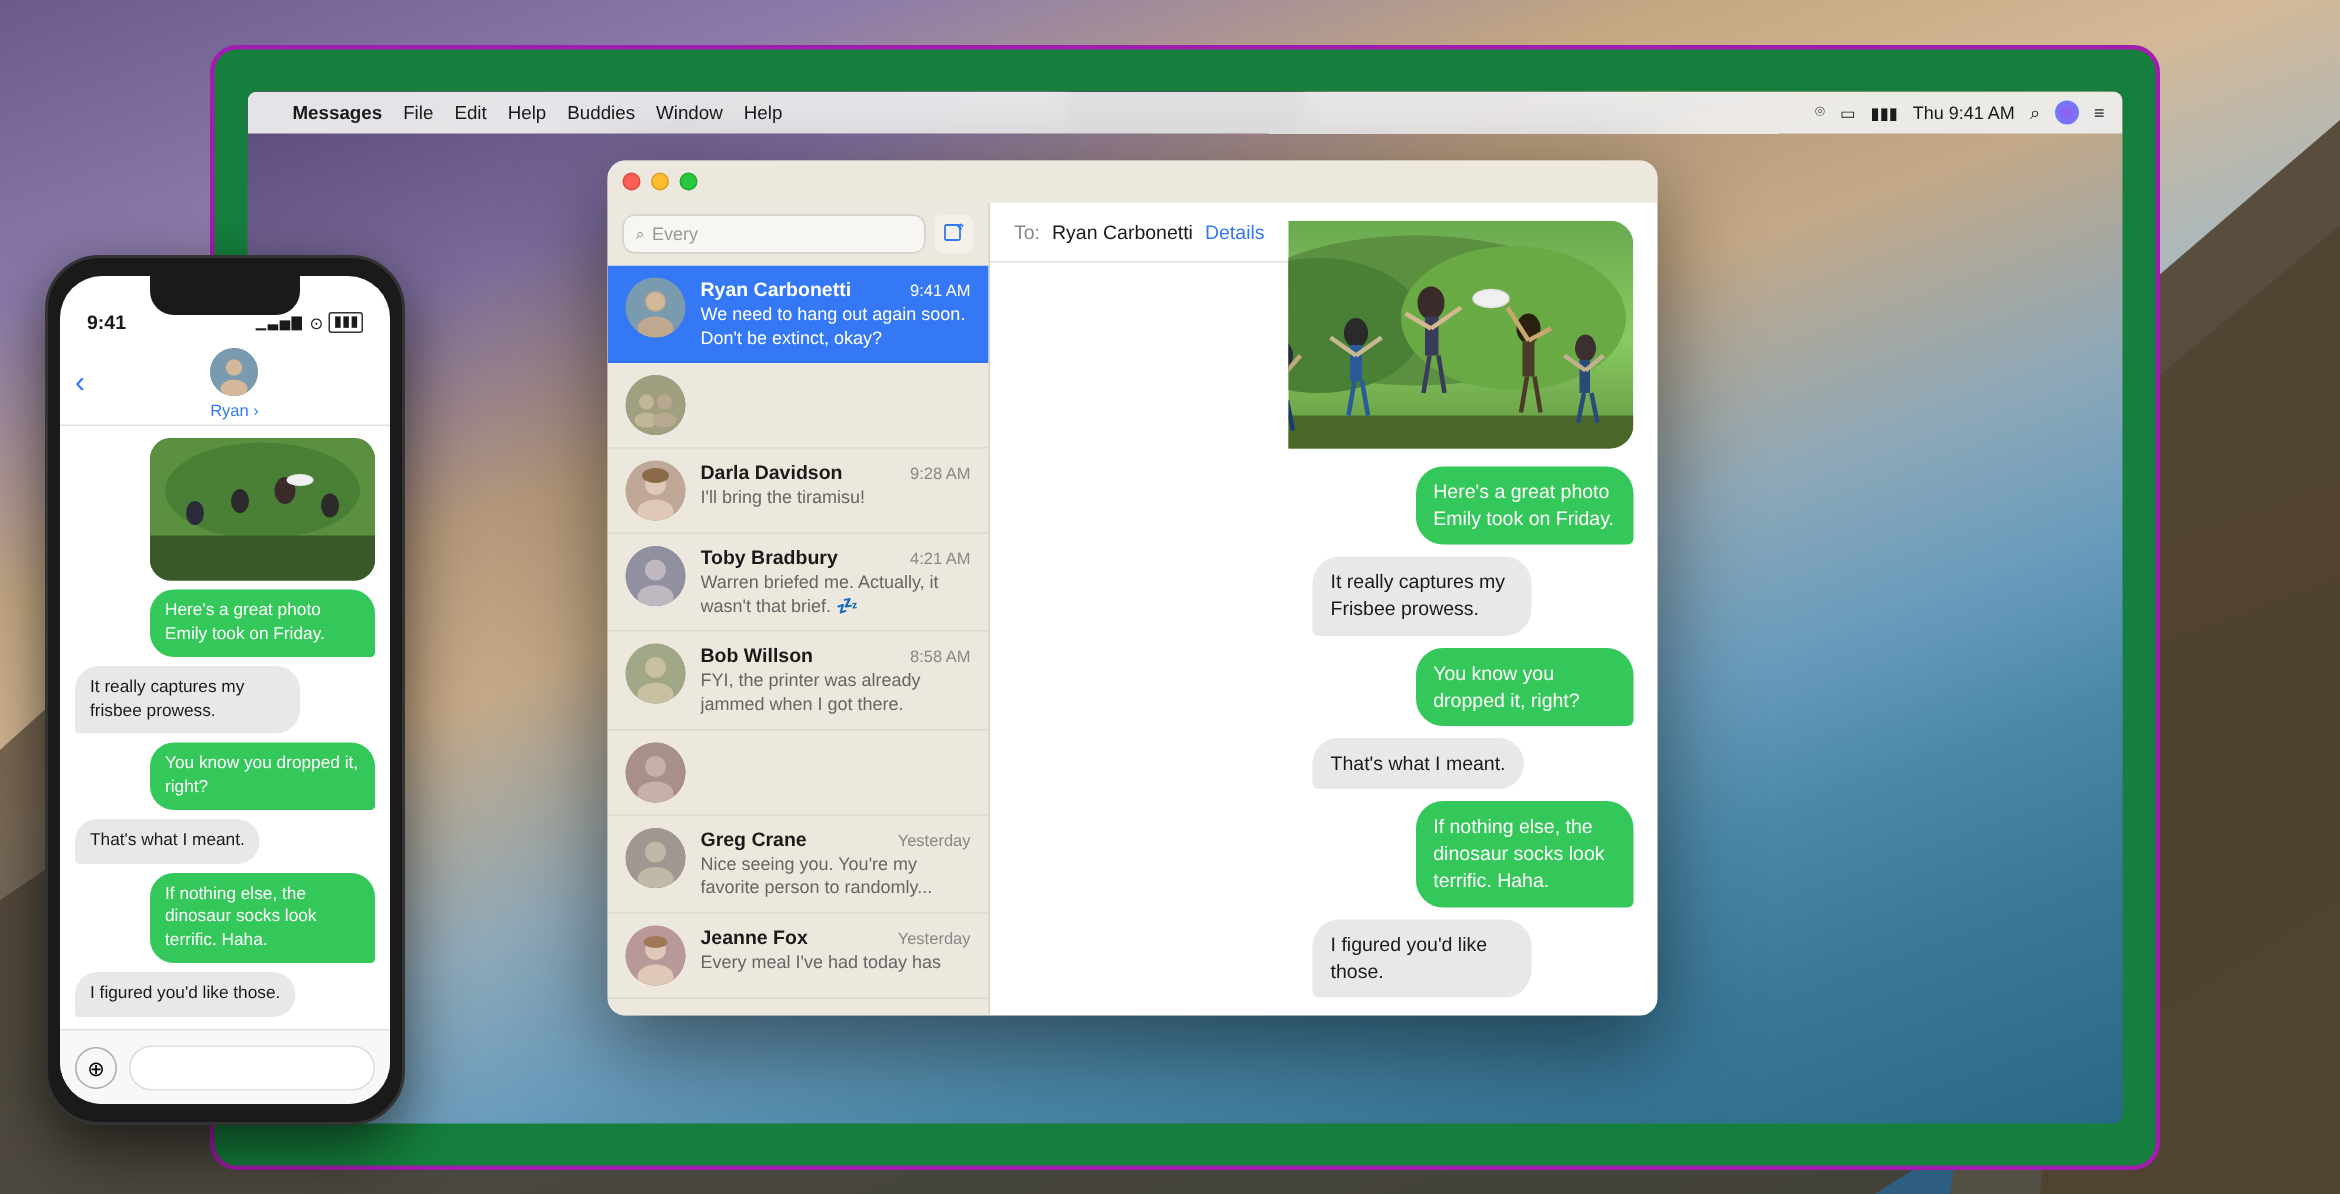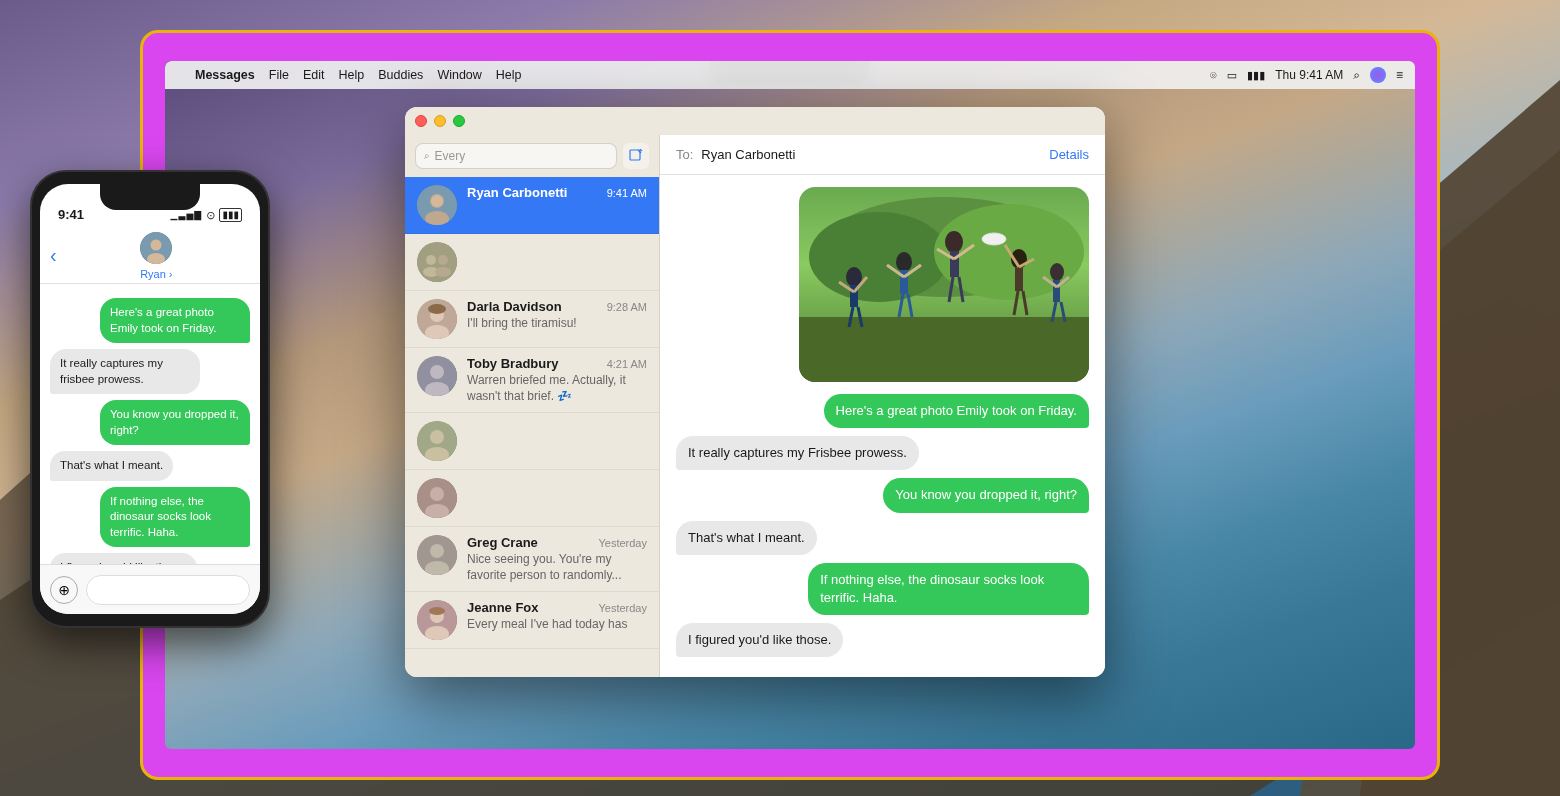--- a/index.html
+++ b/index.html
@@ -27,23 +27,23 @@
     .macbook-frame {
       position: absolute;
       left: 140px;
       top: 30px;
       width: 1300px;
       height: 750px;
     }
     .macbook-body {
       position: absolute;
       inset: 0;
-      background: #d946ef;
+      background: #15803d;
       border-radius: 18px;
-      border: 3px solid #eab308;
+      border: 3px solid #a21caf;
     }
     .macbook-screen {
       position: absolute;
       top: 28px;
       left: 22px;
       right: 22px;
       bottom: 28px;
       background: linear-gradient(160deg,
         #5a4a7a 0%, #7a6a9a 15%,
         #b4987a 30%, #c4a886 40%,
@@ -244,21 +244,21 @@
       -webkit-line-clamp: 2;
       -webkit-box-orient: vertical;
       overflow: hidden;
     }
 
     
     .chat-area {
       flex: 1;
       background: white;
       display: flex;
-      flex-direction: column;
+      flex-direction: row;
       overflow: hidden;
     }
     .chat-header {
       height: 40px;
       border-bottom: 0.5px solid #e0e0e0;
       display: flex;
       align-items: center;
       padding: 0 16px;
       gap: 8px;
       flex-shrink: 0;
@@ -317,21 +317,21 @@
       color: #1a1a1a;
       border-bottom-left-radius: 4px;
     }
 
     
     .iphone-frame {
       position: absolute;
       left: 30px;
       top: 170px;
       width: 240px;
-      height: 458px;
+      height: 580px;
       z-index: 40;
     }
     .iphone-body {
       position: absolute;
       inset: 0;
       background: #1a1a1a;
       border-radius: 36px;
       border: 2px solid #333;
       box-shadow: 0 15px 40px rgba(0,0,0,0.6);
     }
@@ -545,20 +545,21 @@
                     <circle cx="20" cy="16" r="7" fill="#c0a890"></circle>
                     <ellipse cx="20" cy="34" rx="12" ry="8" fill="#c0a890"></ellipse>
                     <circle cx="20" cy="16" r="6" fill="#d4b89a"></circle>
                   </svg>
                 </div>
                 <div class="conv-content">
                   <div class="conv-header">
                     <span class="conv-name">Ryan Carbonetti</span>
                     <span class="conv-time">9:41 AM</span>
                   </div>
+                  <div class="conv-preview">We need to hang out again soon. Don't be extinct, okay?</div>
                 </div>
               </div>
 
               <div class="conv-item">
                 <div class="avatar av-guys">
                   <svg width="40" height="40" viewBox="0 0 40 40">
                     <circle cx="20" cy="20" r="20" fill="#a0a080"></circle>
                     <circle cx="14" cy="18" r="5" fill="#c0b898"></circle>
                     <circle cx="26" cy="18" r="5" fill="#b8a890"></circle>
                     <ellipse cx="14" cy="30" rx="8" ry="5" fill="#c0b898"></ellipse>
@@ -602,20 +603,27 @@
                 </div>
               </div>
 
               <div class="conv-item">
                 <div class="avatar av-bob">
                   <svg width="40" height="40" viewBox="0 0 40 40">
                     <circle cx="20" cy="20" r="20" fill="#a0a888"></circle>
                     <circle cx="20" cy="16" r="7" fill="#c8c0a0"></circle>
                     <ellipse cx="20" cy="34" rx="12" ry="8" fill="#c8c0a0"></ellipse>
                   </svg>
+                </div>
+                <div class="conv-content">
+                  <div class="conv-header">
+                    <span class="conv-name">Bob Willson</span>
+                    <span class="conv-time">8:58 AM</span>
+                  </div>
+                  <div class="conv-preview">FYI, the printer was already jammed when I got there.</div>
                 </div>
               </div>
 
               <div class="conv-item">
                 <div class="avatar av-charles">
                   <svg width="40" height="40" viewBox="0 0 40 40">
                     <circle cx="20" cy="20" r="20" fill="#a89088"></circle>
                     <circle cx="20" cy="16" r="7" fill="#c8b0a8"></circle>
                     <ellipse cx="20" cy="34" rx="12" ry="8" fill="#c8b0a8"></ellipse>
                   </svg>

